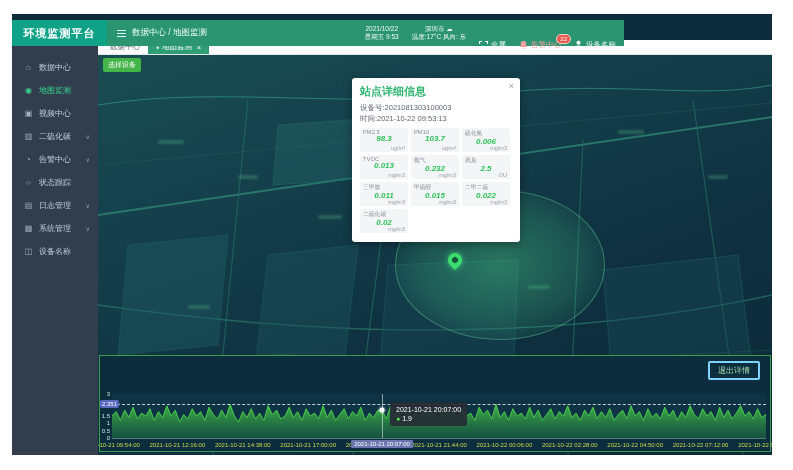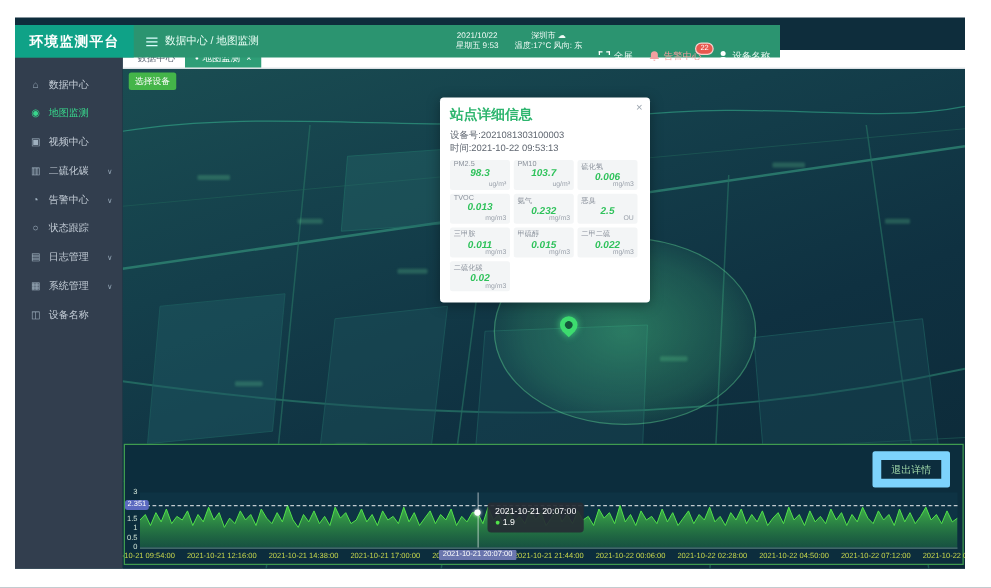--- a/index.html
+++ b/index.html
@@ -69,21 +69,21 @@
   .mtile{width:48px;height:24px;background:#f3f5f6;border-radius:2px;position:relative;padding:1px 3px;}
   .mtile .mn{font-size:5.8px;color:#8b929c;}
   .mtile .mv{font-size:8px;font-weight:bold;color:#2fc25b;text-align:center;line-height:8px;font-style:italic;}
   .mtile .mu{position:absolute;right:3px;bottom:1px;font-size:5.5px;color:#9aa1ab;}
 
   
   .panel{position:absolute;left:1px;top:315px;width:672px;height:97px;background:#0c2d3d;
     border:1px solid #3f9b4f;z-index:18;}
   .panel-title{position:absolute;left:8px;top:5px;border:1px solid #3a9e5a;color:#cfe9cb;
     font-size:8px;padding:2px 6px;border-radius:2px;}
-  .btn-exit{position:absolute;right:10px;top:5px;border:7px solid #7dd3fc;color:#a4dcab;
+  .btn-exit{position:absolute;right:10px;top:5px;border:2px solid #7dd3fc;color:#a4dcab;
     font-size:8px;padding:2px 8px;border-radius:2px;cursor:pointer;}
   .plotarea{position:absolute;left:12px;top:38px;width:654px;height:44px;background:rgba(20,70,90,.25);}
   .xaxisline{position:absolute;left:12px;top:82px;width:654px;height:1px;background:rgba(170,220,190,.45);}
   .ytick{position:absolute;width:10px;text-align:right;font-size:6px;color:#d2e6d8;transform:translateY(-50%);left:0;}
   .xlab{position:absolute;font-size:6px;color:#c9d94d;transform:translateX(-50%);top:86px;white-space:nowrap;}
   .thline{position:absolute;height:0;border-top:1px dashed rgba(255,255,255,.75);}
   .thbadge{position:absolute;background:#5b6ac0;color:#fff;font-size:6px;padding:1px 2px;border-radius:2px;transform:translateY(-50%);}
   .crossh{position:absolute;width:1px;background:rgba(255,255,255,.5);}
   .hoverdot{position:absolute;width:5px;height:5px;border-radius:50%;background:#fff;transform:translate(-50%,-50%);box-shadow:0 0 3px #fff;}
   .ctip{position:absolute;background:rgba(38,44,52,.92);color:#fff;border-radius:3px;font-size:7px;

